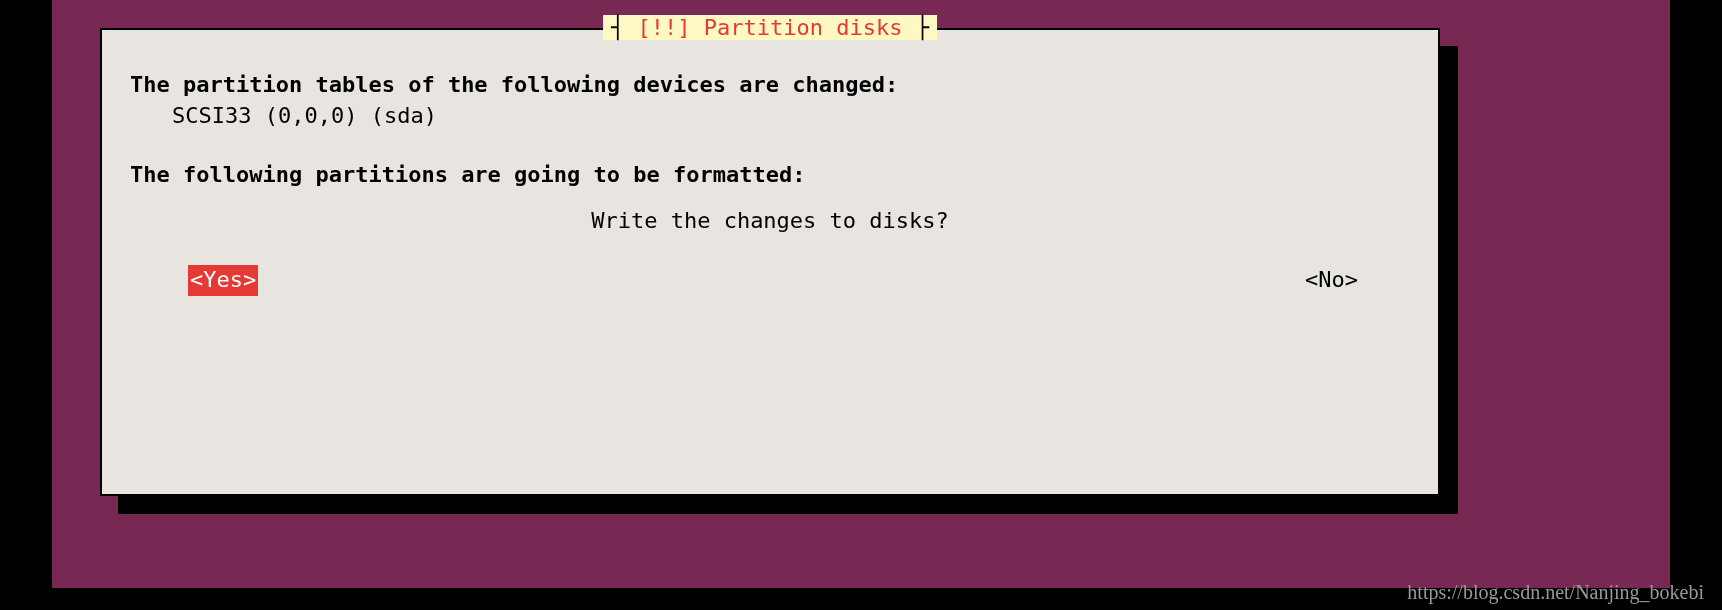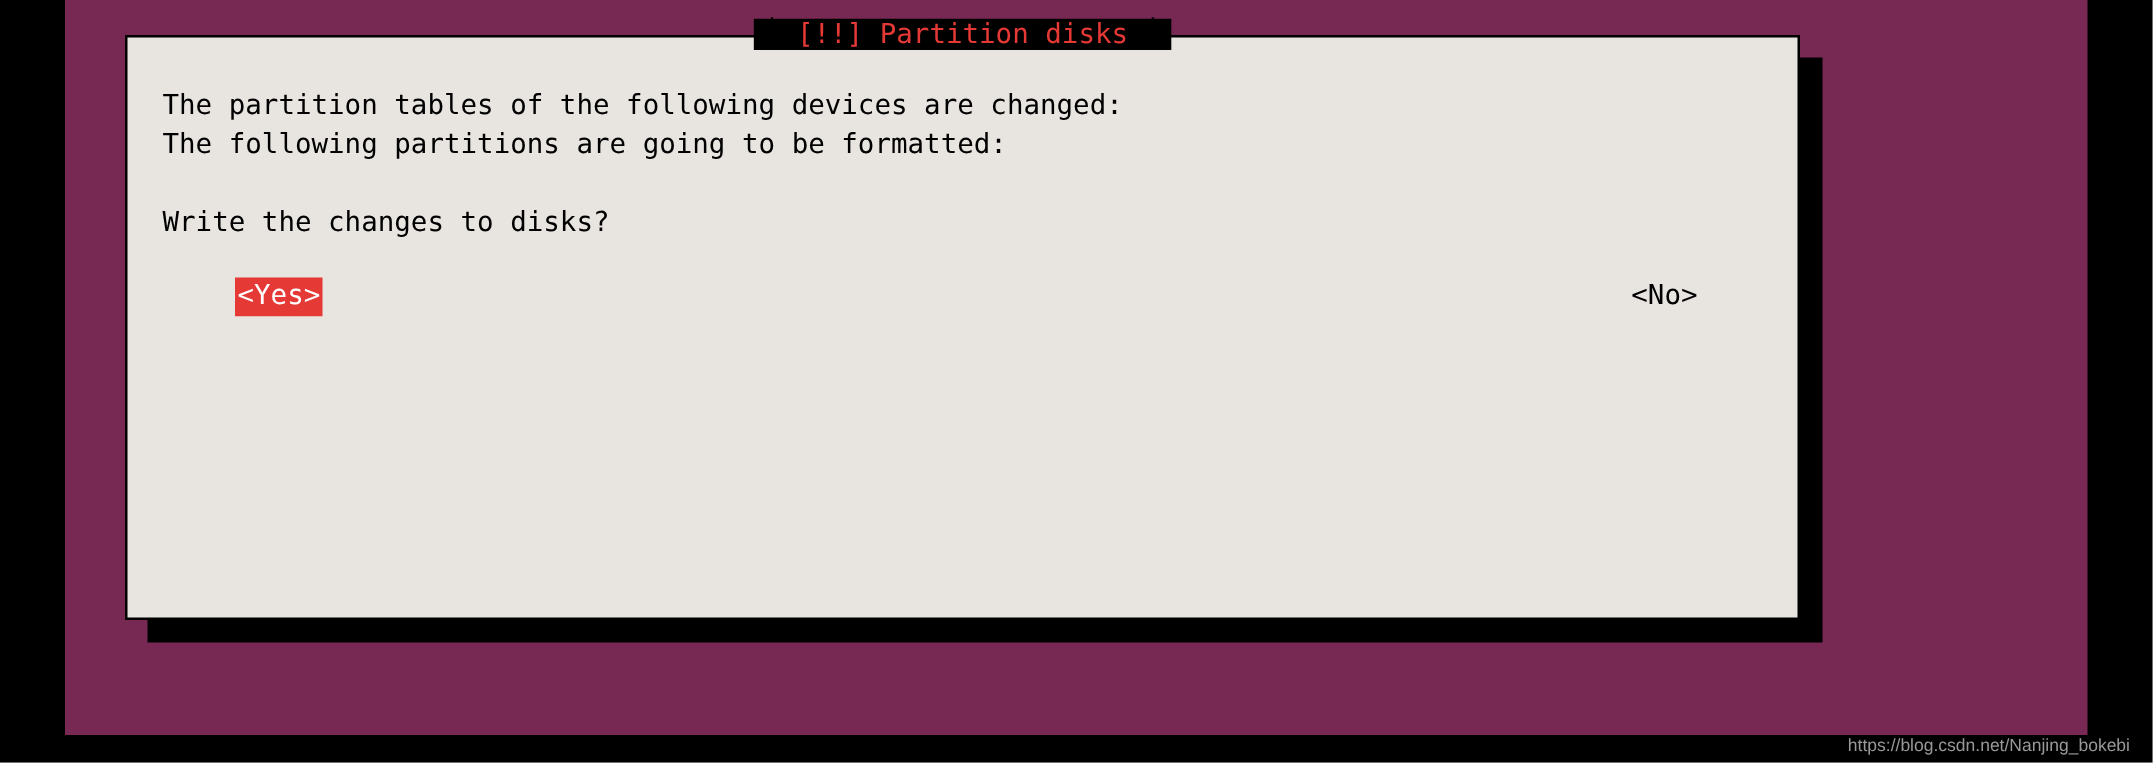--- a/index.html
+++ b/index.html
@@ -39,21 +39,21 @@
       width: 1340px;
       height: 468px;
       background: #e8e4e0;
       border: 2px solid #000000;
     }
     .dialog-title {
       position: absolute;
       top: -15px;
       left: 50%;
       transform: translateX(-50%);
-      background: #000000;
+      background: #fef9c3;
       color: #e53935;
       padding: 0 8px;
       white-space: nowrap;
       font-weight: normal;
     }
     .dialog-title::before {
       content: "┤ ";
       color: #000000;
     }
     .dialog-title::after {
@@ -64,27 +64,29 @@
       padding: 40px 28px 20px 28px;
       color: #000000;
       line-height: 1.4;
     }
     .para {
       margin-bottom: 28px;
       white-space: pre-wrap;
     }
     .para.tight {
       margin-bottom: 0;
+      font-weight: bold;
     }
     .indent {
       padding-left: 42px;
     }
     .question {
-      margin-top: 32px;
+      margin-top: 16px;
       margin-bottom: 28px;
+      text-align: center;
     }
     .button-row {
       display: flex;
       justify-content: space-between;
       padding: 0 50px 0 58px;
       margin-top: 20px;
     }
     .btn {
       display: inline-block;
       padding: 0 2px;
@@ -96,36 +98,37 @@
     }
     .btn-normal {
       color: #000000;
       text-align: center;
     }
     .watermark {
       position: absolute;
       bottom: 6px;
       right: 18px;
       color: #999999;
-      font-size: 14px;
-      font-family: Liberation Sans, sans-serif;
+      font-size: 20px;
+      font-family: Liberation Serif, serif;
     }
   </style>
 </head>
 <body>
 
 <div class="purple-bg"></div>
 <div class="dialog-shadow"></div>
 
 <div class="dialog">
   <div class="dialog-title">[!!] Partition disks</div>
 
   <div class="dialog-content">
 
     <div class="para tight">The partition tables of the following devices are changed:</div>
+    <div class="para indent">SCSI33 (0,0,0) (sda)</div>
 
     <div class="para tight">The following partitions are going to be formatted:</div>
 
     <div class="question">Write the changes to disks?</div>
 
     <div class="button-row">
       <span class="btn btn-selected">&lt;Yes&gt;</span>
       <span class="btn btn-normal">&lt;No&gt;</span>
     </div>
   </div>

